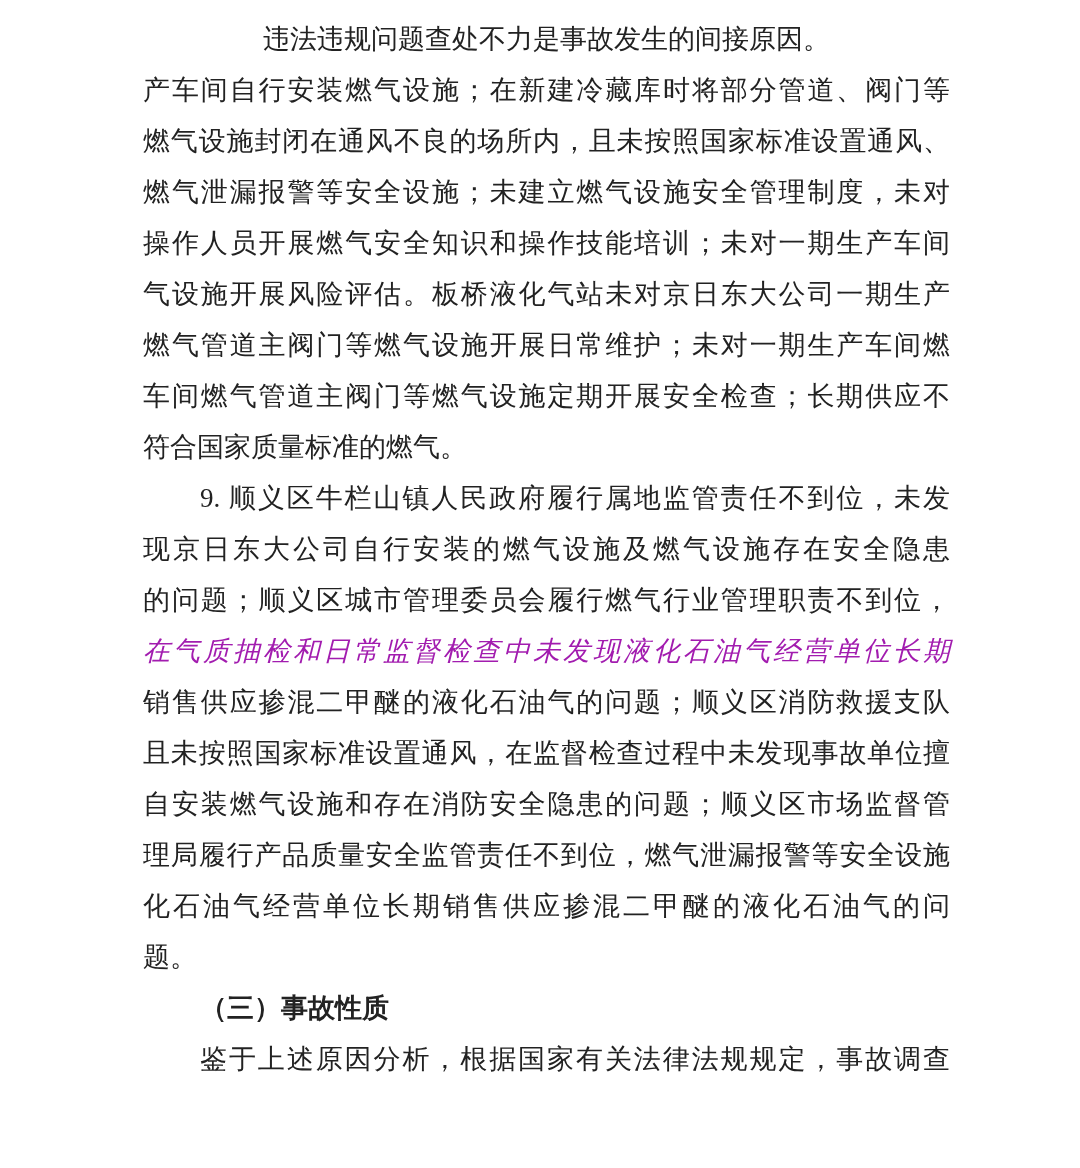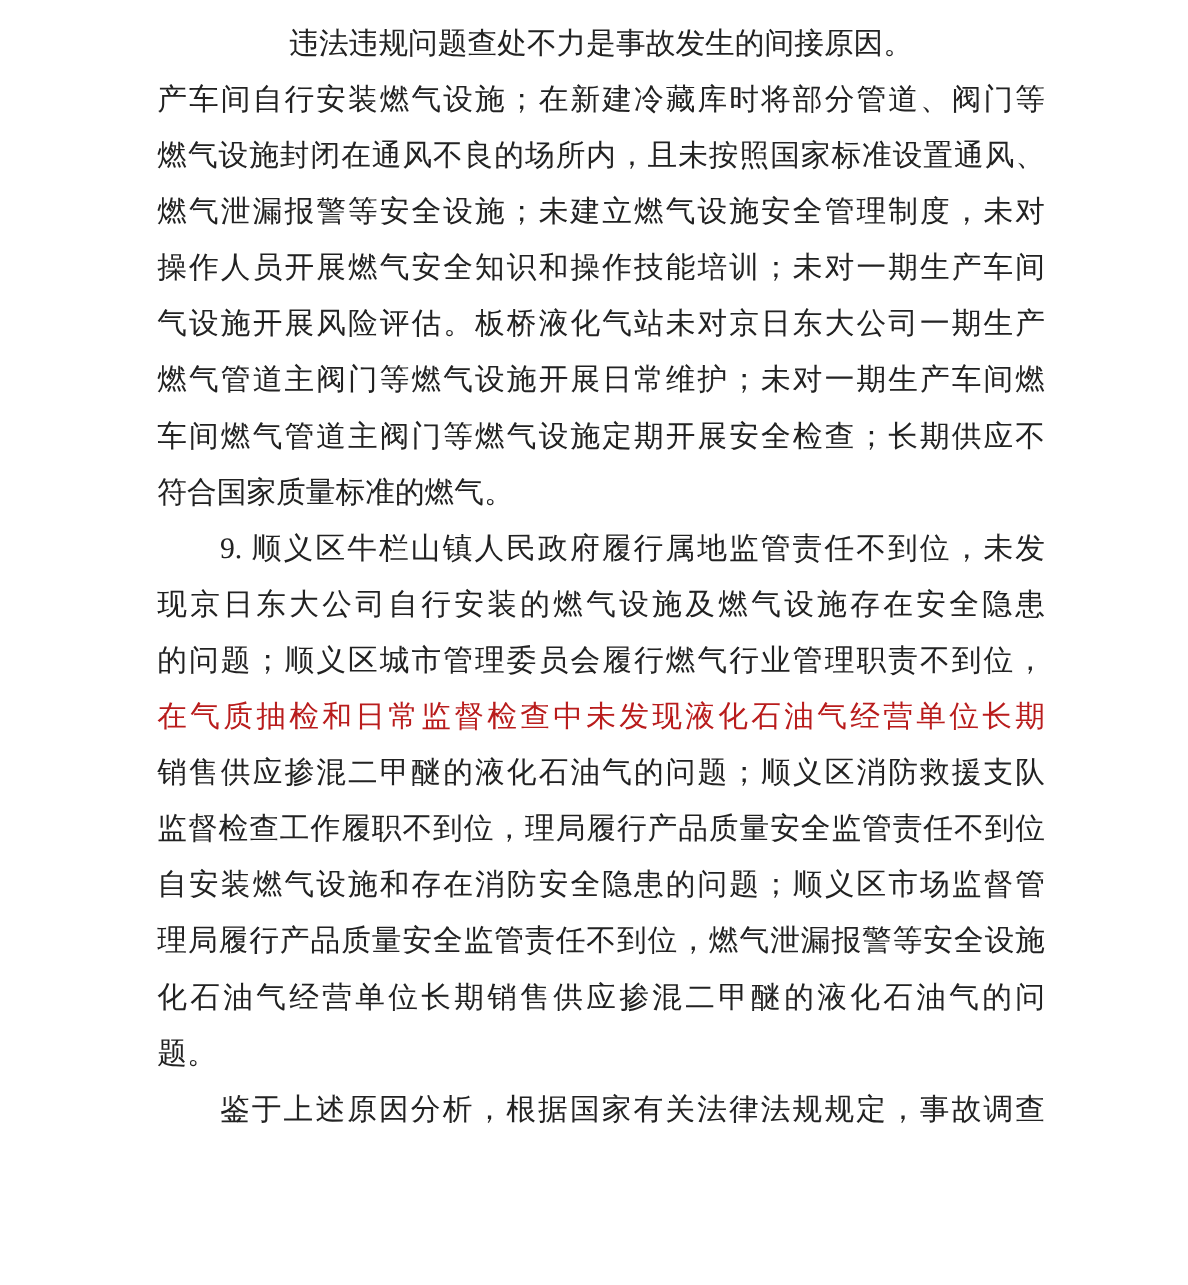--- a/index.html
+++ b/index.html
@@ -47,21 +47,22 @@
   <div class="line just" style="color: rgb(34, 34, 34);">燃气设施封闭在通风不良的场所内，且未按照国家标准设置通风、</div>
   <div class="line just" style="color: rgb(34, 34, 34);">燃气泄漏报警等安全设施；未建立燃气设施安全管理制度，未对</div>
   <div class="line just" style="color: rgb(34, 34, 34);">操作人员开展燃气安全知识和操作技能培训；未对一期生产车间</div>
   <div class="line just" style="color: rgb(34, 34, 34);">气设施开展风险评估。板桥液化气站未对京日东大公司一期生产</div>
   <div class="line just" style="color: rgb(34, 34, 34);">燃气管道主阀门等燃气设施开展日常维护；未对一期生产车间燃</div>
   <div class="line just" style="color: rgb(34, 34, 34);">车间燃气管道主阀门等燃气设施定期开展安全检查；长期供应不</div>
   <div class="line" style="color: rgb(34, 34, 34);">符合国家质量标准的燃气。</div>
   <div class="line indent just" style="color: rgb(34, 34, 34);">9. 顺义区牛栏山镇人民政府履行属地监管责任不到位，未发</div>
   <div class="line just" style="color: rgb(34, 34, 34);">现京日东大公司自行安装的燃气设施及燃气设施存在安全隐患</div>
   <div class="line just" style="color: rgb(34, 34, 34);">的问题；顺义区城市管理委员会履行燃气行业管理职责不到位，</div>
-  <div class="line just" style="color: #b91c1c;">在气质抽检和日常监督检查中未发现液化石油气经营单位长期</div>
+  <div class="line just" style="color: #a21caf; font-style: italic;">在气质抽检和日常监督检查中未发现液化石油气经营单位长期</div>
   <div class="line just" style="color: rgb(34, 34, 34);">销售供应掺混二甲醚的液化石油气的问题；顺义区消防救援支队</div>
-  <div class="line just" style="color: rgb(34, 34, 34);">监督检查工作履职不到位，理局履行产品质量安全监管责任不到位</div>
+  <div class="line just" style="color: rgb(34, 34, 34);">且未按照国家标准设置通风，在监督检查过程中未发现事故单位擅</div>
   <div class="line just" style="color: rgb(34, 34, 34);">自安装燃气设施和存在消防安全隐患的问题；顺义区市场监督管</div>
   <div class="line just" style="color: rgb(34, 34, 34);">理局履行产品质量安全监管责任不到位，燃气泄漏报警等安全设施</div>
   <div class="line just" style="color: rgb(34, 34, 34);">化石油气经营单位长期销售供应掺混二甲醚的液化石油气的问</div>
   <div class="line" style="color: rgb(34, 34, 34);">题。</div>
+  <div class="line indent heading" style="color: rgb(34, 34, 34);">（三）事故性质</div>
   <div class="line indent just" style="color: rgb(34, 34, 34);">鉴于上述原因分析，根据国家有关法律法规规定，事故调查</div>
 </div>
 
 </body></html>

